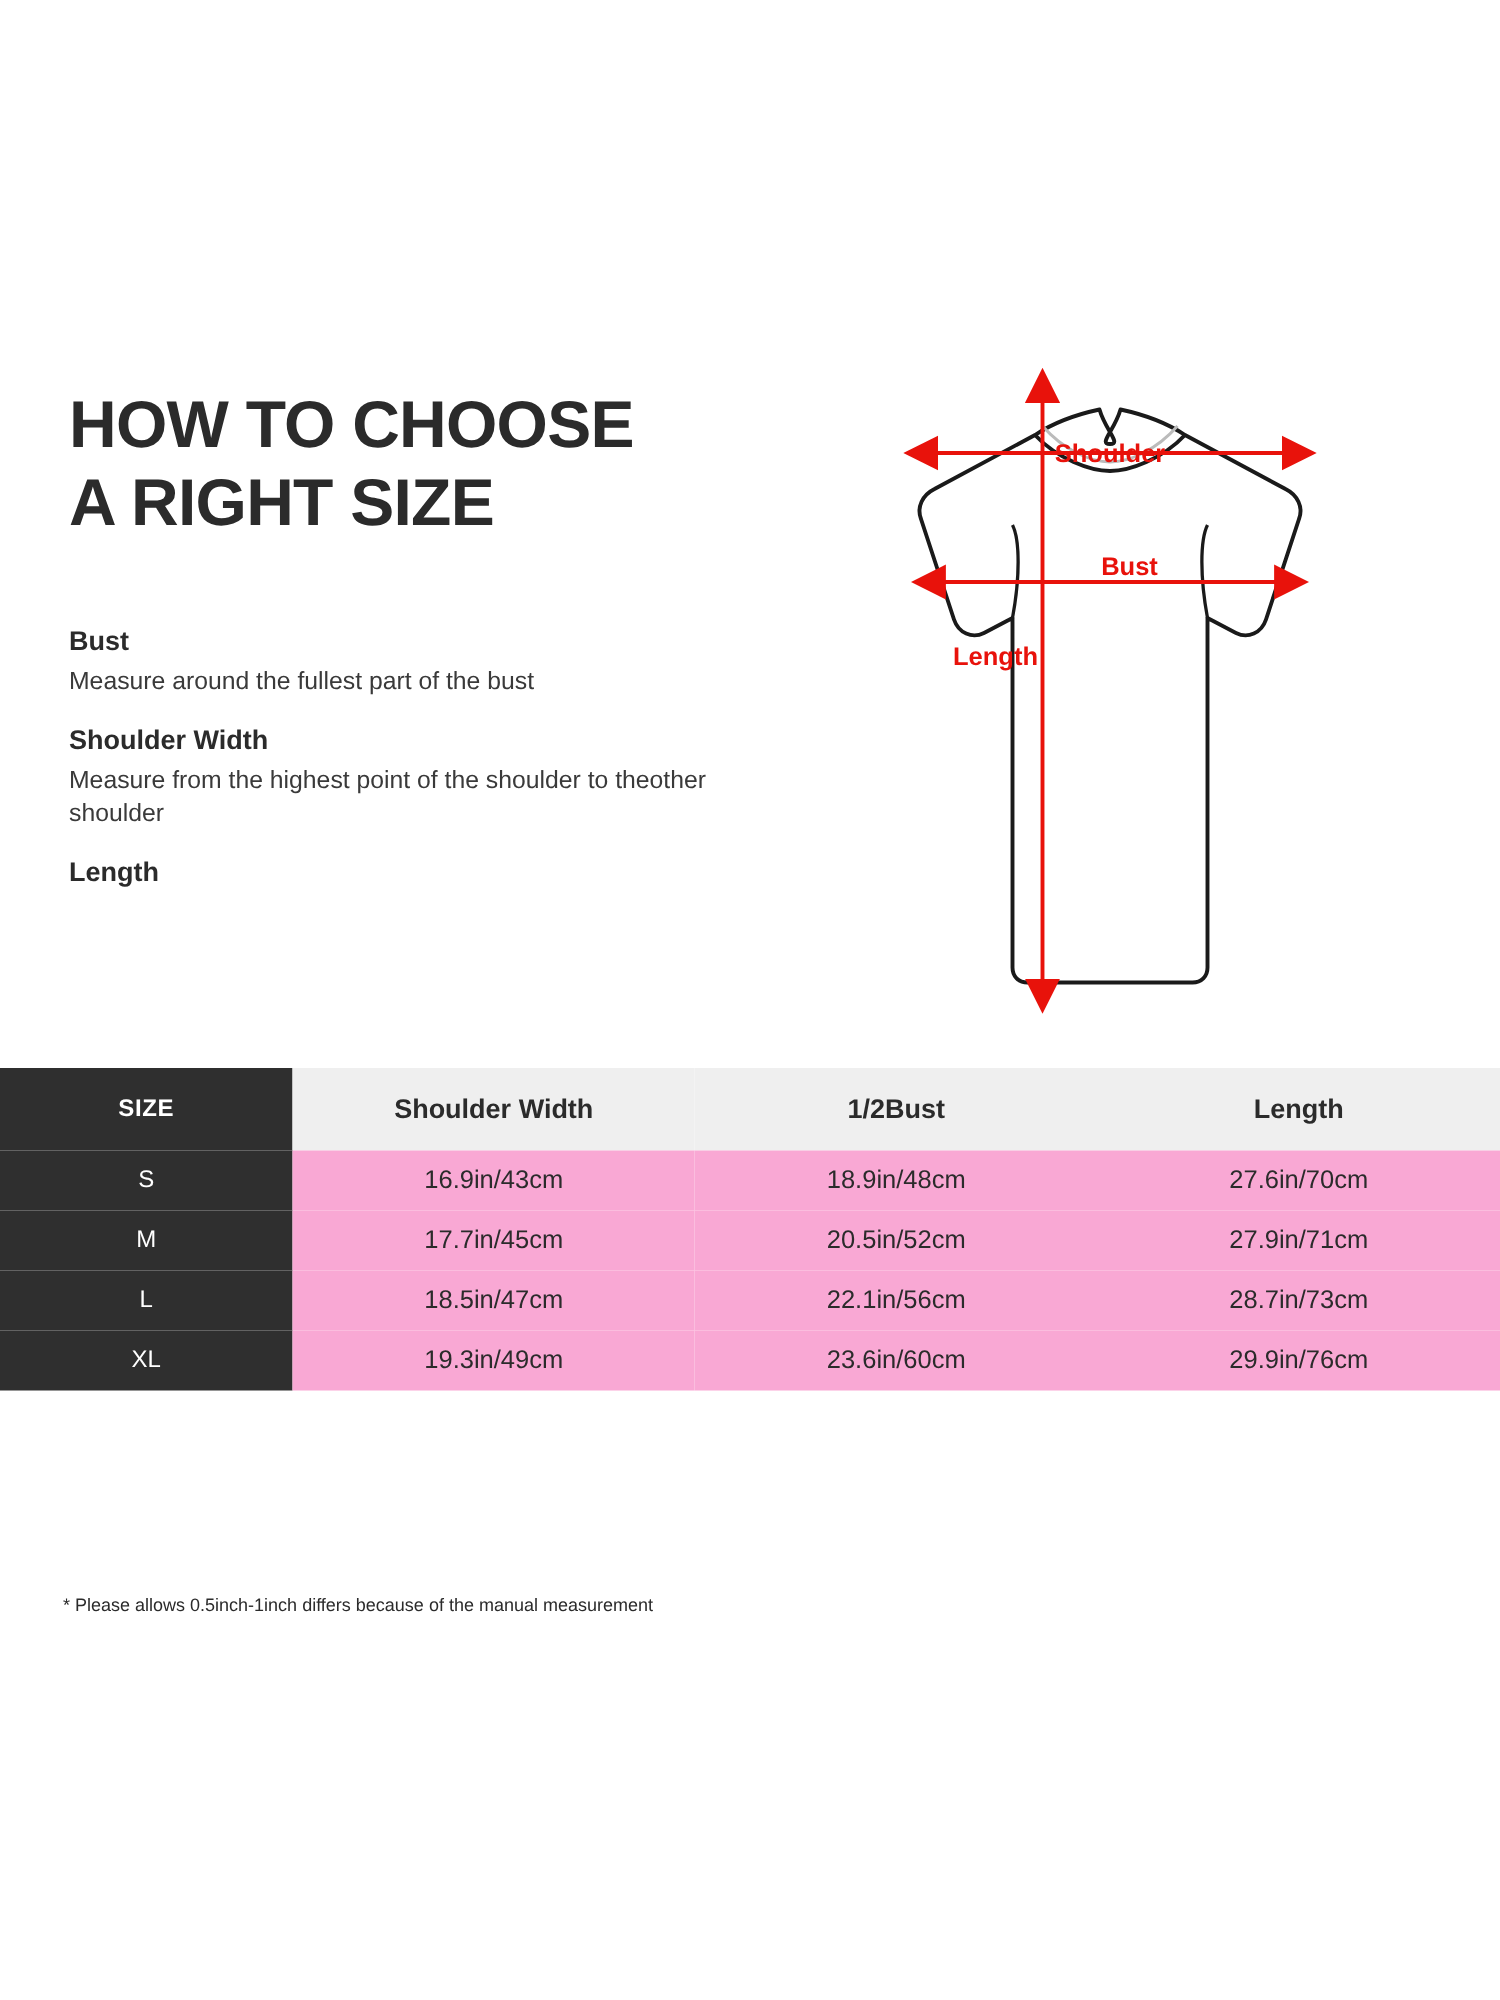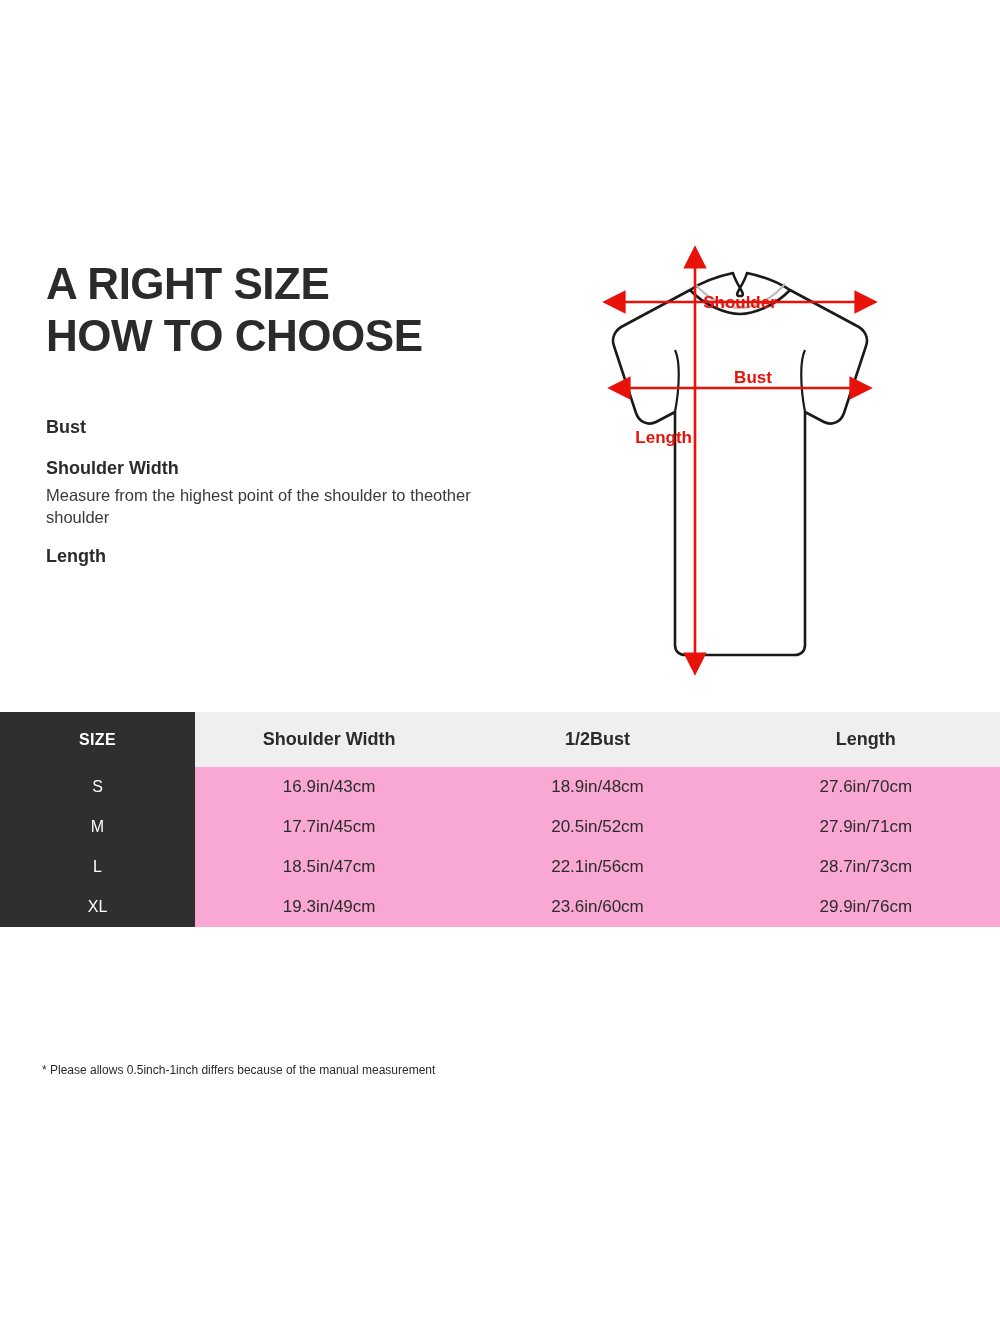--- a/index.html
+++ b/index.html
@@ -148,28 +148,29 @@
   }
 </style>
 </head>
 <body>
 
 <div class="page">
 
   <div class="top-section">
 
     <div class="headline">
+      <div>HOW TO CHOOSE</div>
       <div>A RIGHT SIZE</div>
-      <div>HOW TO CHOOSE</div>
     </div>
 
     <div class="defs">
 
       <div class="def-block">
         <div class="def-term">Bust</div>
+        <div class="def-desc">Measure around the fullest part of the bust</div>
       </div>
 
       <div class="def-block">
         <div class="def-term">Shoulder Width</div>
         <div class="def-desc">Measure from the highest point of the shoulder to theother shoulder</div>
       </div>
 
       <div class="def-block">
         <div class="def-term">Length</div>
       </div>

